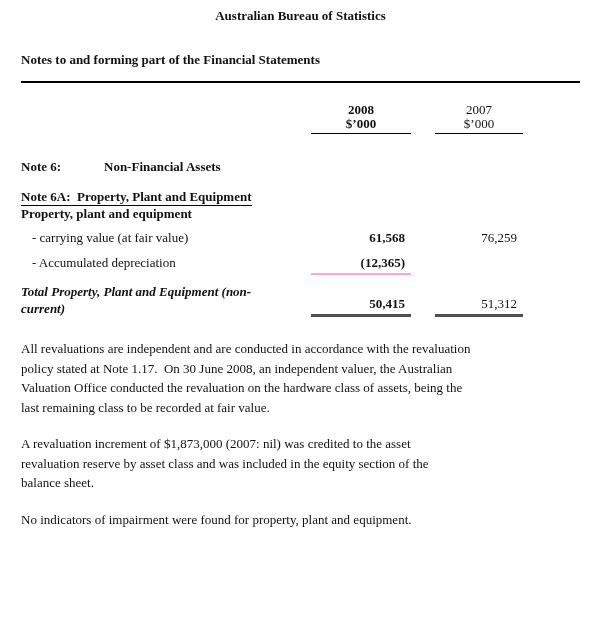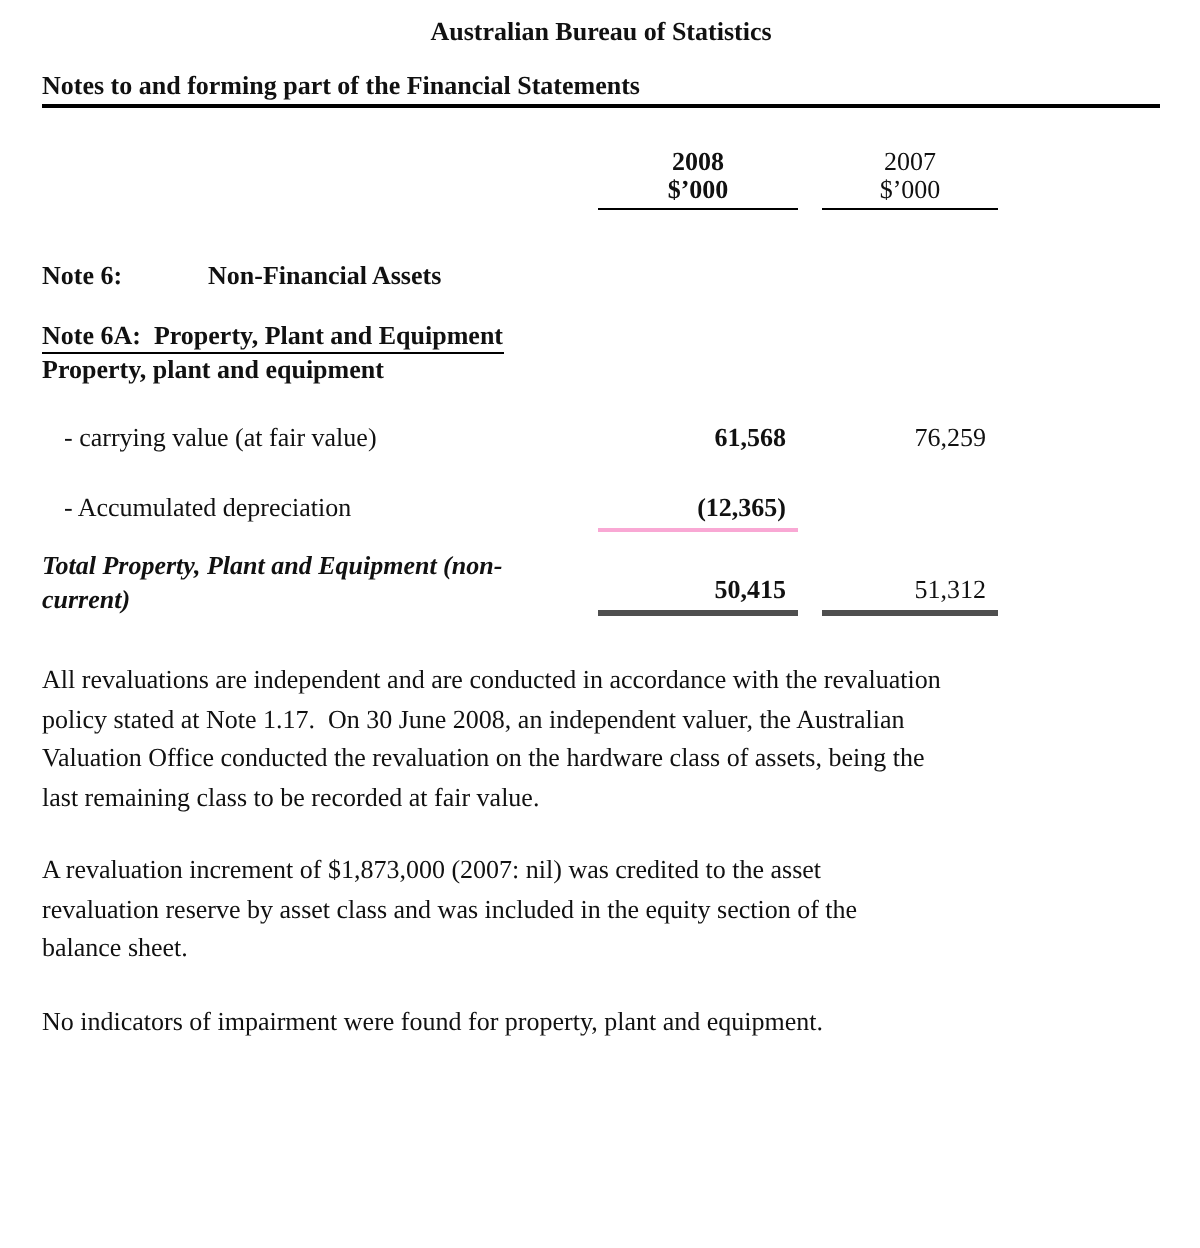--- a/index.html
+++ b/index.html
@@ -12,32 +12,32 @@
     overflow: hidden;
   }
   .page { padding: 8px 20px 0 21px; }
 
   .org-title {
     text-align: center;
     font-weight: bold;
     line-height: 15px;
   }
   .doc-heading {
-    margin-top: 13px;
+    margin-top: 30px;
     font-weight: bold;
     line-height: 14px;
-    padding-bottom: 2px;
+    padding-bottom: 14px;
     border-bottom: 2px solid #000;
   }
 
   
   .grid {
     display: grid;
     grid-template-columns: 266px 100px 88px;
-    column-gap: 12px;
+    column-gap: 24px;
     width: 478px;
   }
 
   .col-headers { margin-top: 19px; }
   .col-head { text-align: center; }
   .col-head .year { line-height: 15px; display: block; }
   .col-head .unit {
     display: block;
     line-height: 14px;
     padding-bottom: 2px;
@@ -51,21 +51,21 @@
   .subnote-heading { margin-top: 15px; line-height: 15px; }
   .subnote-heading span {
     display: inline-block;
     font-weight: bold;
     padding-bottom: 1px;
     border-bottom: 1.5px solid #000;
   }
 
   .section-heading { font-weight: bold; line-height: 15px; }
 
-  .fin-table .row { margin-top: 19px; line-height: 16px; }
+  .fin-table .row { margin-top: 9px; line-height: 16px; }
   .fin-table .row.first { margin-top: 25px; }
   .row-label { padding-left: 11px; }
   .val { text-align: right; padding-right: 6px; }
   .val.cur { font-weight: bold; }
   .row.ruled .val { border-bottom: 2px solid #f9a8d4; padding-bottom: 2px; }
 
   .total-row { margin-top: 8px; align-items: end; }
   .total-label {
     font-weight: bold;
     font-style: italic;

